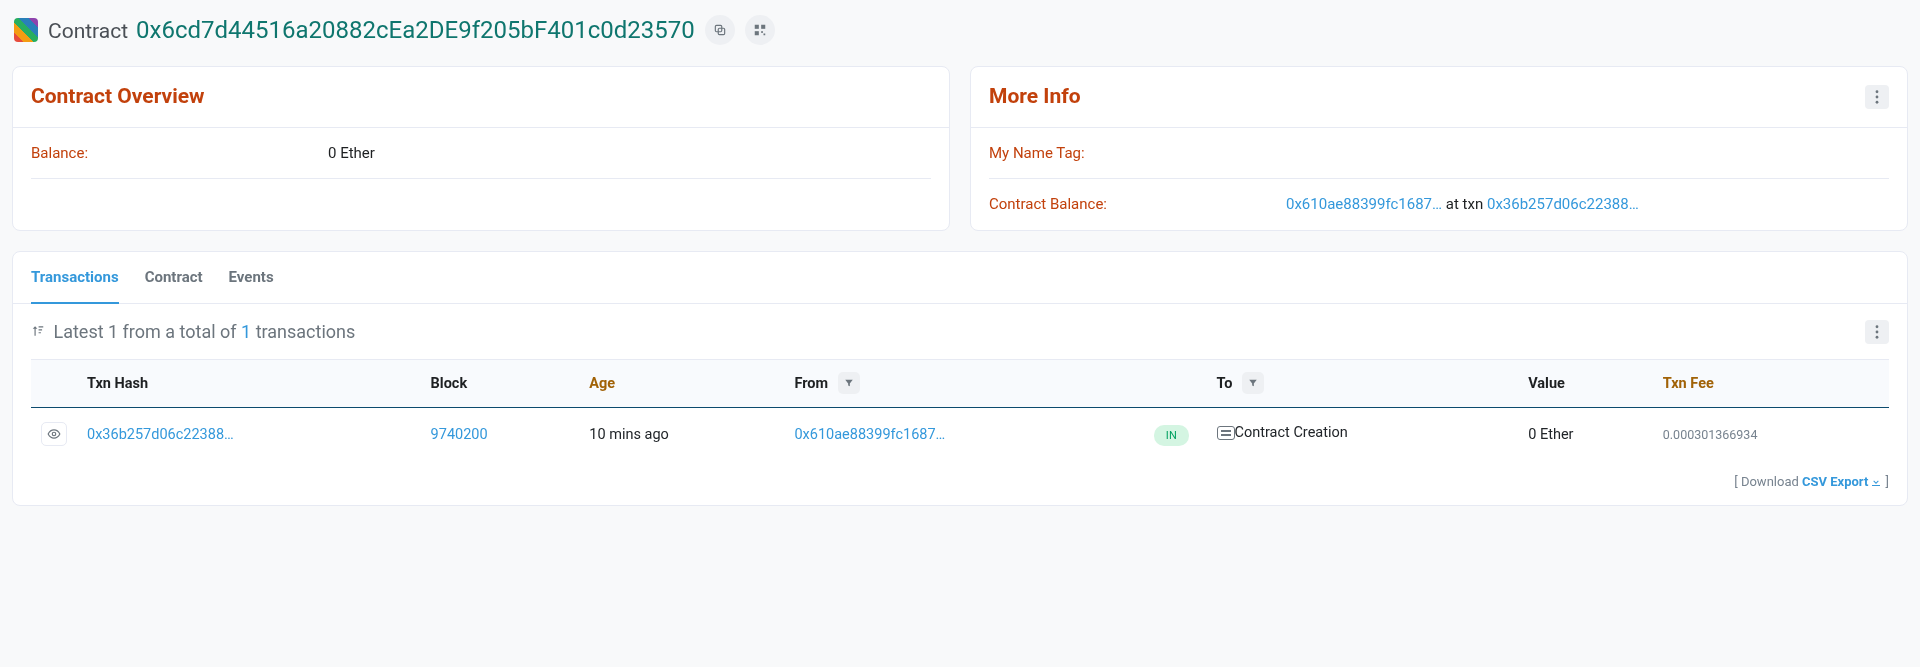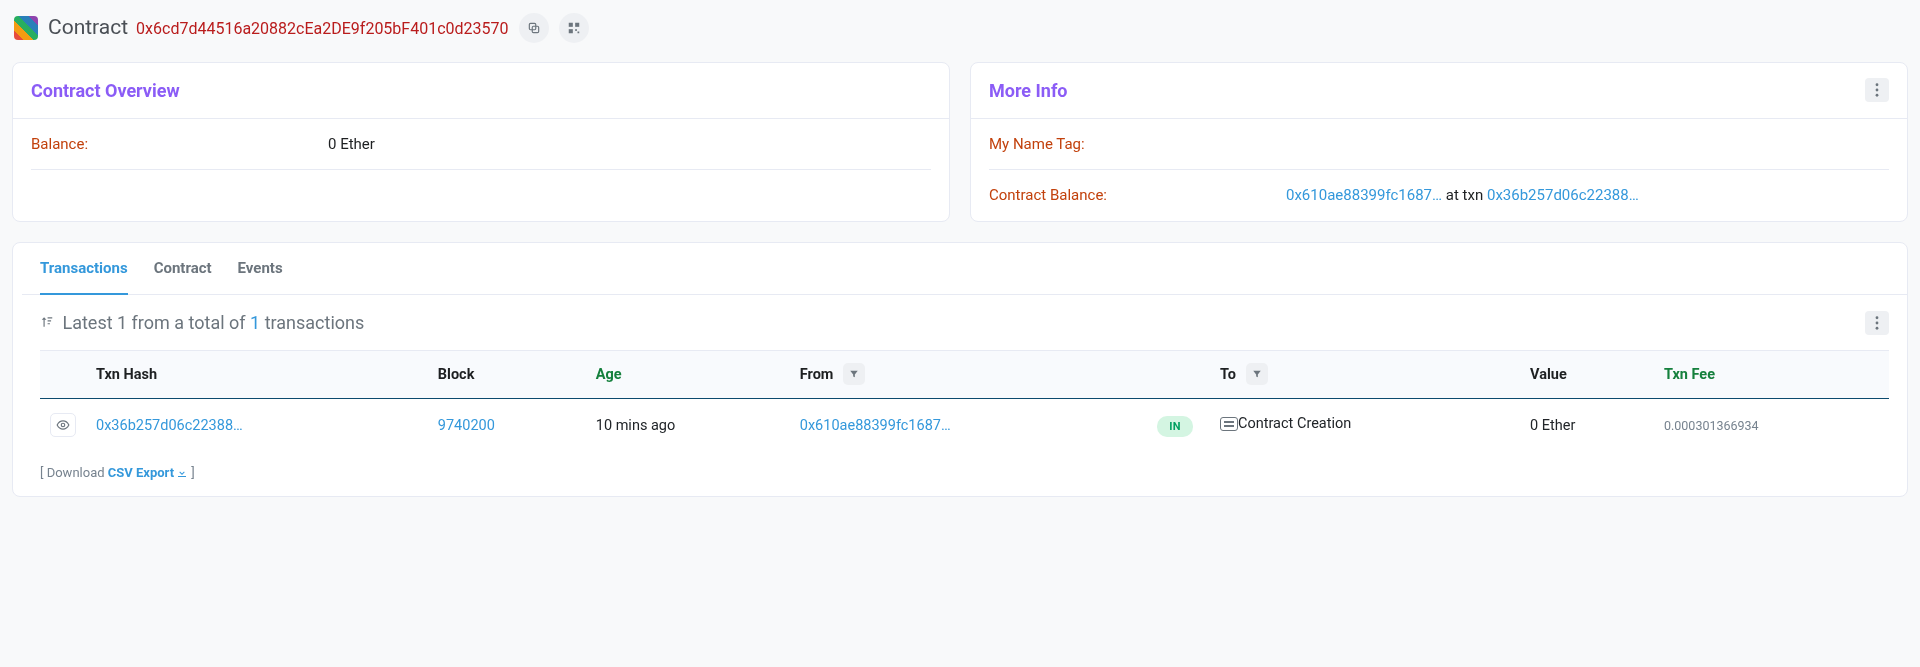--- a/index.html
+++ b/index.html
@@ -27,21 +27,21 @@
   }
   .page-title {
     font-size: 21px;
     color: #4a4f55;
     font-weight: 400;
     display: flex;
     align-items: baseline;
     gap: 8px;
   }
   .page-title .label { color: #4a4f55; }
-  .page-title .addr { color: #b91c1c; font-size: 16px; }
+  .page-title .addr { color: #0f766e; font-size: 24px; }
   .icon-btn {
     width: 30px;
     height: 30px;
     border-radius: 50%;
     background: #eef0f3;
     display: inline-flex;
     align-items: center;
     justify-content: center;
     cursor: pointer;
     color: #6c757d;
@@ -59,22 +59,22 @@
     flex: 1;
     overflow: hidden;
   }
   .card-header {
     padding: 14px 18px;
     border-bottom: 1px solid #e7eaf3;
     display: flex;
     justify-content: space-between;
     align-items: center;
     font-weight: 700;
-    font-size: 18px;
-    color: #8b5cf6;
+    font-size: 21px;
+    color: #c2410c;
   }
   .card-body { padding: 0 18px; }
   .kv-row {
     display: flex;
     padding: 14px 0;
     border-bottom: 1px solid #e7eaf3;
   }
   .kv-row:last-child { border-bottom: none; }
   .kv-row .k { width: 33%; color: #c2410c; }
   .kv-row .v { flex: 1; color: #1e2022; }
@@ -88,21 +88,20 @@
     justify-content: center;
     cursor: pointer;
     color: #6c757d;
   }
   .small-btn svg { width: 4px; height: 14px; }
   .main-card {
     background: #fff;
     border: 1px solid #e7eaf3;
     border-radius: 8px;
     padding-bottom: 14px;
-    padding-left: 9px;
   }
   .tabs {
     display: flex;
     gap: 26px;
     padding: 0 18px;
     border-bottom: 1px solid #e7eaf3;
   }
   .tab {
     padding: 14px 0;
     font-weight: 700;
@@ -131,21 +130,21 @@
   thead th {
     text-align: left;
     font-weight: 700;
     font-size: 14.5px;
     color: #1e2022;
     padding: 12px 10px;
     border-top: 1px solid #e7eaf3;
     border-bottom: 1px solid #0c4a6e;
     background: #f8fafd;
   }
-  thead th.link-th { color: #15803d; cursor: pointer; }
+  thead th.link-th { color: #a16207; cursor: pointer; }
   tbody td {
     padding: 14px 10px;
     font-size: 14.5px;
     vertical-align: middle;
   }
   .eye-btn {
     width: 26px; height: 24px;
     border: 1px solid #e7eaf3;
     border-radius: 5px;
     display: inline-flex;
@@ -164,21 +163,21 @@
     justify-content: center;
     margin-left: 6px;
     cursor: pointer;
     color: #6c757d;
   }
   .filter-btn svg { width: 10px; height: 10px; }
   .badge-in {
     background: #d4f5e2;
     color: #00a060;
     font-size: 11px;
-    font-weight: 700;
+    font-weight: 400;
     padding: 4px 12px;
     border-radius: 10px;
     letter-spacing: 0.3px;
   }
   .contract-chip {
     display: inline-flex;
     align-items: center;
   }
   .contract-chip-icon {
     width: 18px; height: 14px;
@@ -189,20 +188,21 @@
   }
   .contract-chip-icon::before {
     content: "";
     position: absolute;
     left: 3px; top: 3px; right: 3px;
     height: 2px; background: #6c757d;
     box-shadow: 0 4px 0 #6c757d;
   }
   .txnfee { font-size: 12.5px; color: #77838f; }
   .footer-row {
+    text-align: right;
     padding: 10px 18px 0;
     font-size: 13px;
     color: #77838f;
   }
   .footer-row .link2 { color: #3498db; font-weight: 700; cursor: pointer; }
   .dl-icon { display: inline-flex; vertical-align: middle; margin-left: 2px; }
   .dl-icon svg { width: 12px; height: 12px; }
   .pad-spacer { height: 26px; }
 </style>
 </head>

